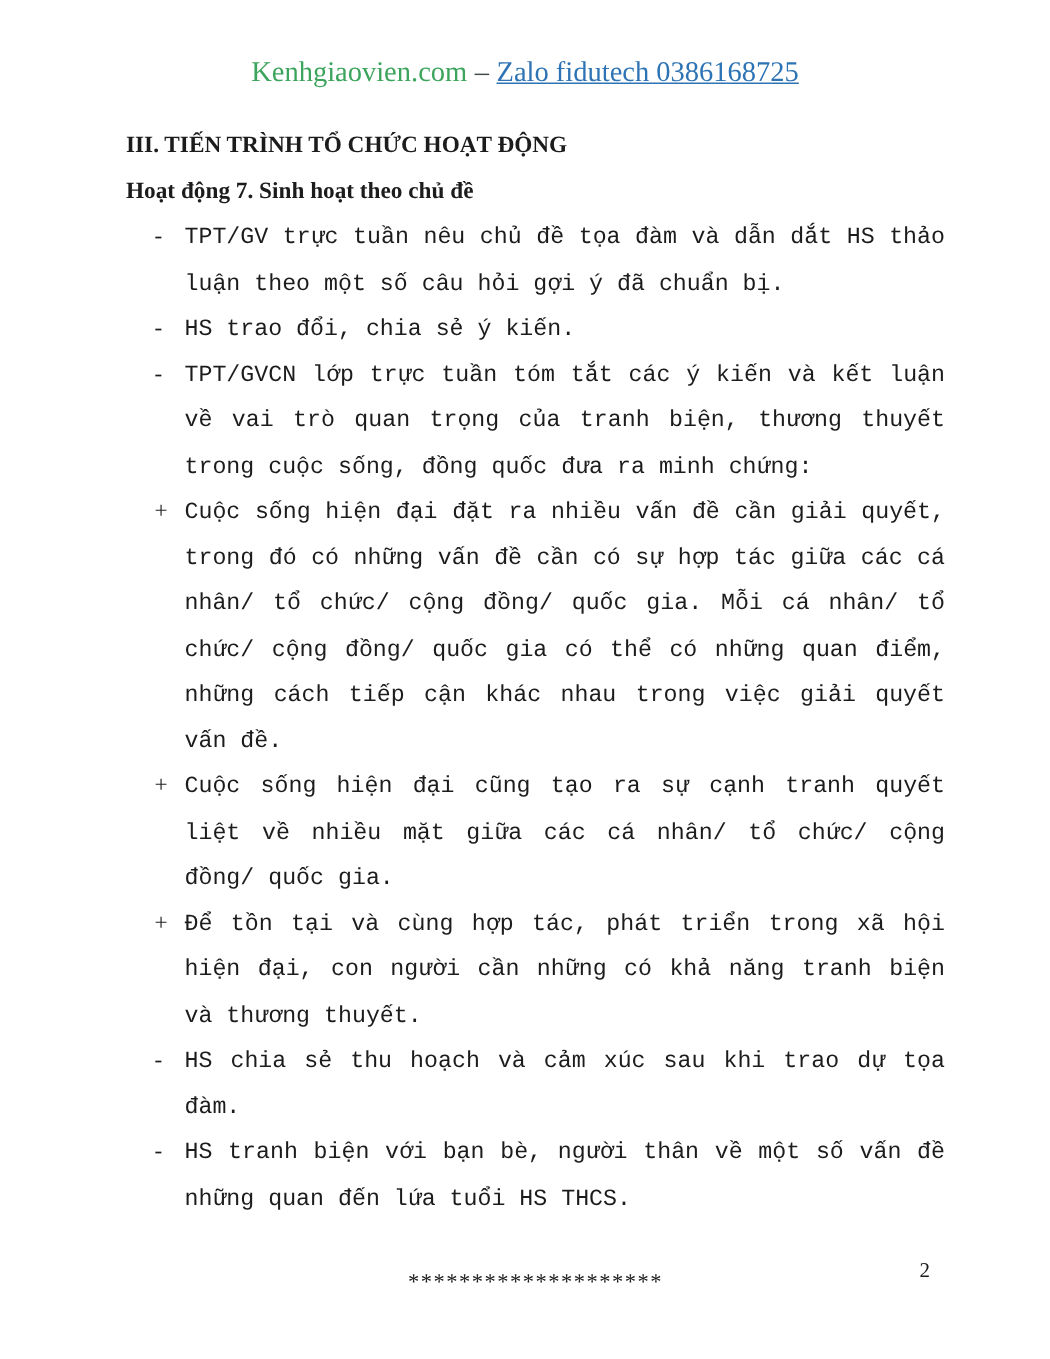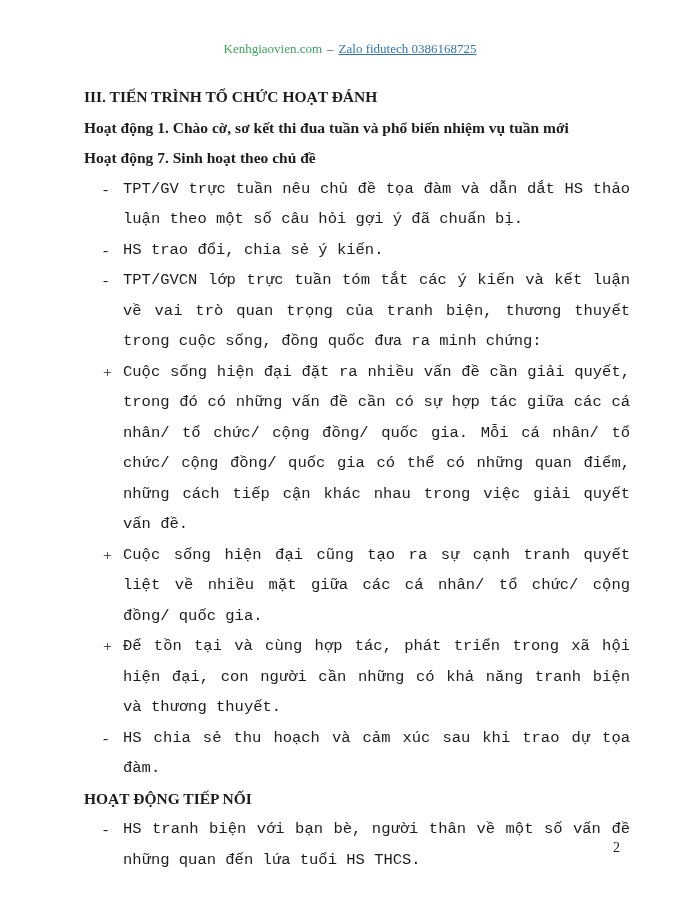--- a/index.html
+++ b/index.html
@@ -9,21 +9,21 @@
     width: 700px;
     height: 906px;
     background: #ffffff;
     font-family: "Liberation Serif", "DejaVu Serif", serif;
     color: #1c1c1c;
     overflow: hidden;
   }
   .header {
     padding-top: 38px;
     text-align: center;
-    font-size: 13px;
+    font-size: 19px;
     line-height: 22px;
     white-space: nowrap;
   }
   .site-name { color: #3ca45c; }
   .header-sep { color: #3f4a44; margin: 0 5px; }
   .zalo-link {
     color: #2e74b5;
     text-decoration: underline;
     cursor: pointer;
   }
@@ -66,22 +66,21 @@
 <body>
 
 <div class="page">
 
   <div class="header">
     <span class="site-name">Kenhgiaovien.com</span><span class="header-sep">–</span><a class="zalo-link">Zalo fidutech 0386168725</a>
   </div>
 
   <div class="content">
 
-    <p class="heading">III. TIẾN TRÌNH TỔ CHỨC HOẠT ĐÁNH</p>
-    <p class="heading">Hoạt động 1. Chào cờ, sơ kết thi đua tuần và phổ biến nhiệm vụ tuần mới</p>
+    <p class="heading">III. TIẾN TRÌNH TỔ CHỨC HOẠT ĐỘNG</p>
     <p class="heading">Hoạt động 7. Sinh hoạt theo chủ đề</p>
 
     <div class="li">
       <span class="marker">-</span>
       <span class="txt">TPT/GV trực tuần nêu chủ đề tọa đàm và dẫn dắt HS thảo luận theo một số câu hỏi gợi ý đã chuẩn bị.</span>
     </div>
     <div class="li">
       <span class="marker">-</span>
       <span class="txt">HS trao đổi, chia sẻ ý kiến.</span>
     </div>
@@ -100,21 +99,20 @@
     <div class="li">
       <span class="marker">+</span>
       <span class="txt">Để tồn tại và cùng hợp tác, phát triển trong xã hội hiện đại, con người cần những có khả năng tranh biện và thương thuyết.</span>
     </div>
 
     <div class="li">
       <span class="marker">-</span>
       <span class="txt">HS chia sẻ thu hoạch và cảm xúc sau khi trao dự tọa đàm.</span>
     </div>
 
-    <p class="heading">HOẠT ĐỘNG TIẾP NỐI</p>
     <div class="li">
       <span class="marker">-</span>
       <span class="txt">HS tranh biện với bạn bè, người thân về một số vấn đề những quan đến lứa tuổi HS THCS.</span>
     </div>
 
     <div class="divider">********************</div>
 
   </div>
 
   <div class="page-number">2</div>

